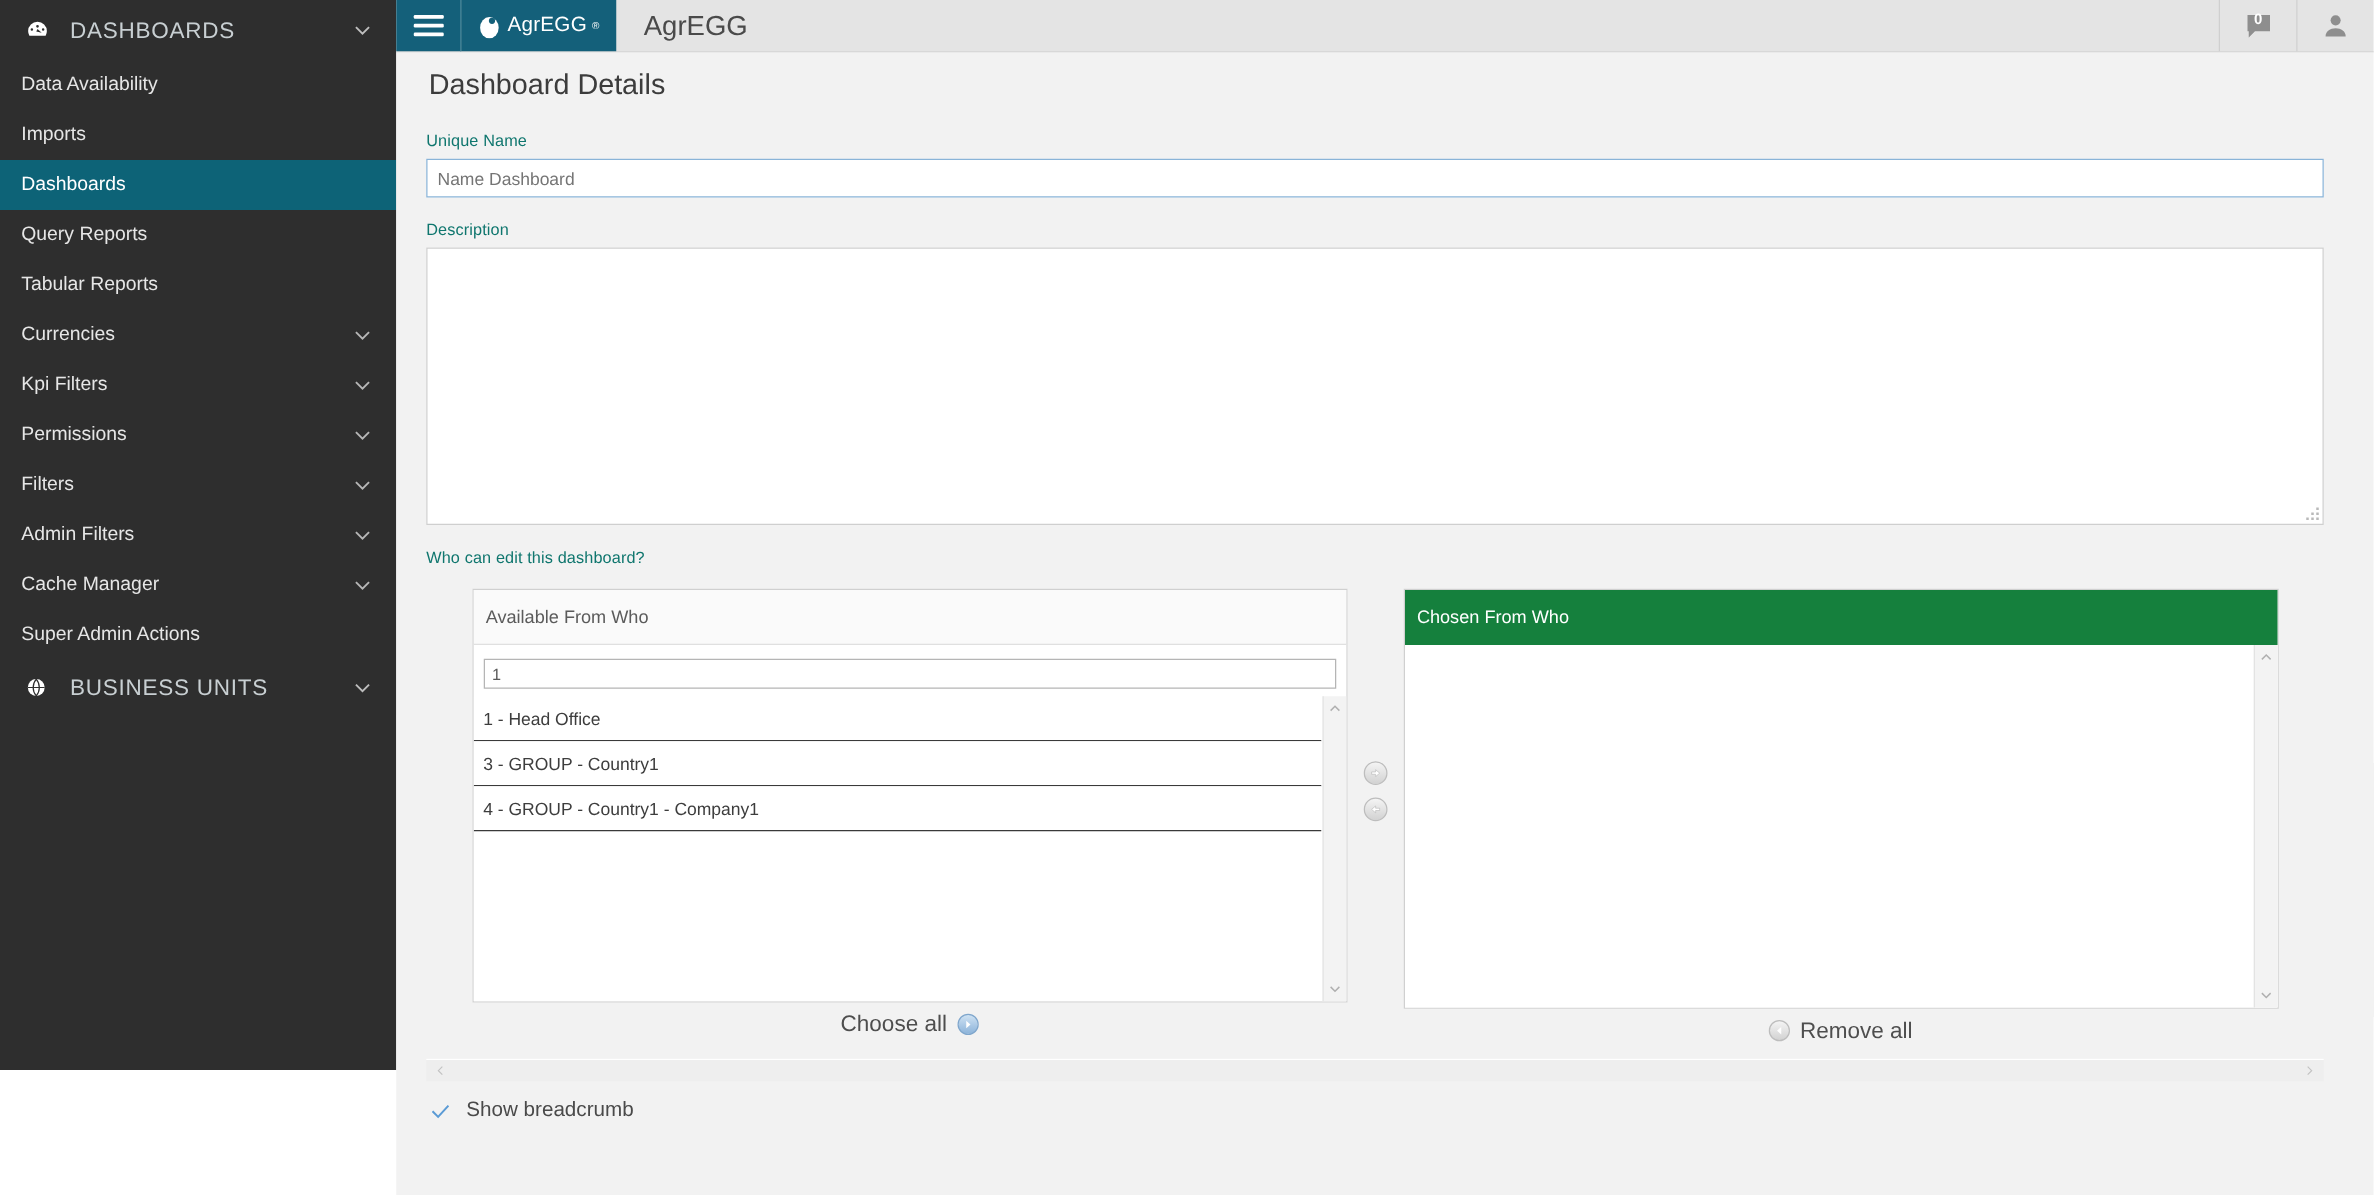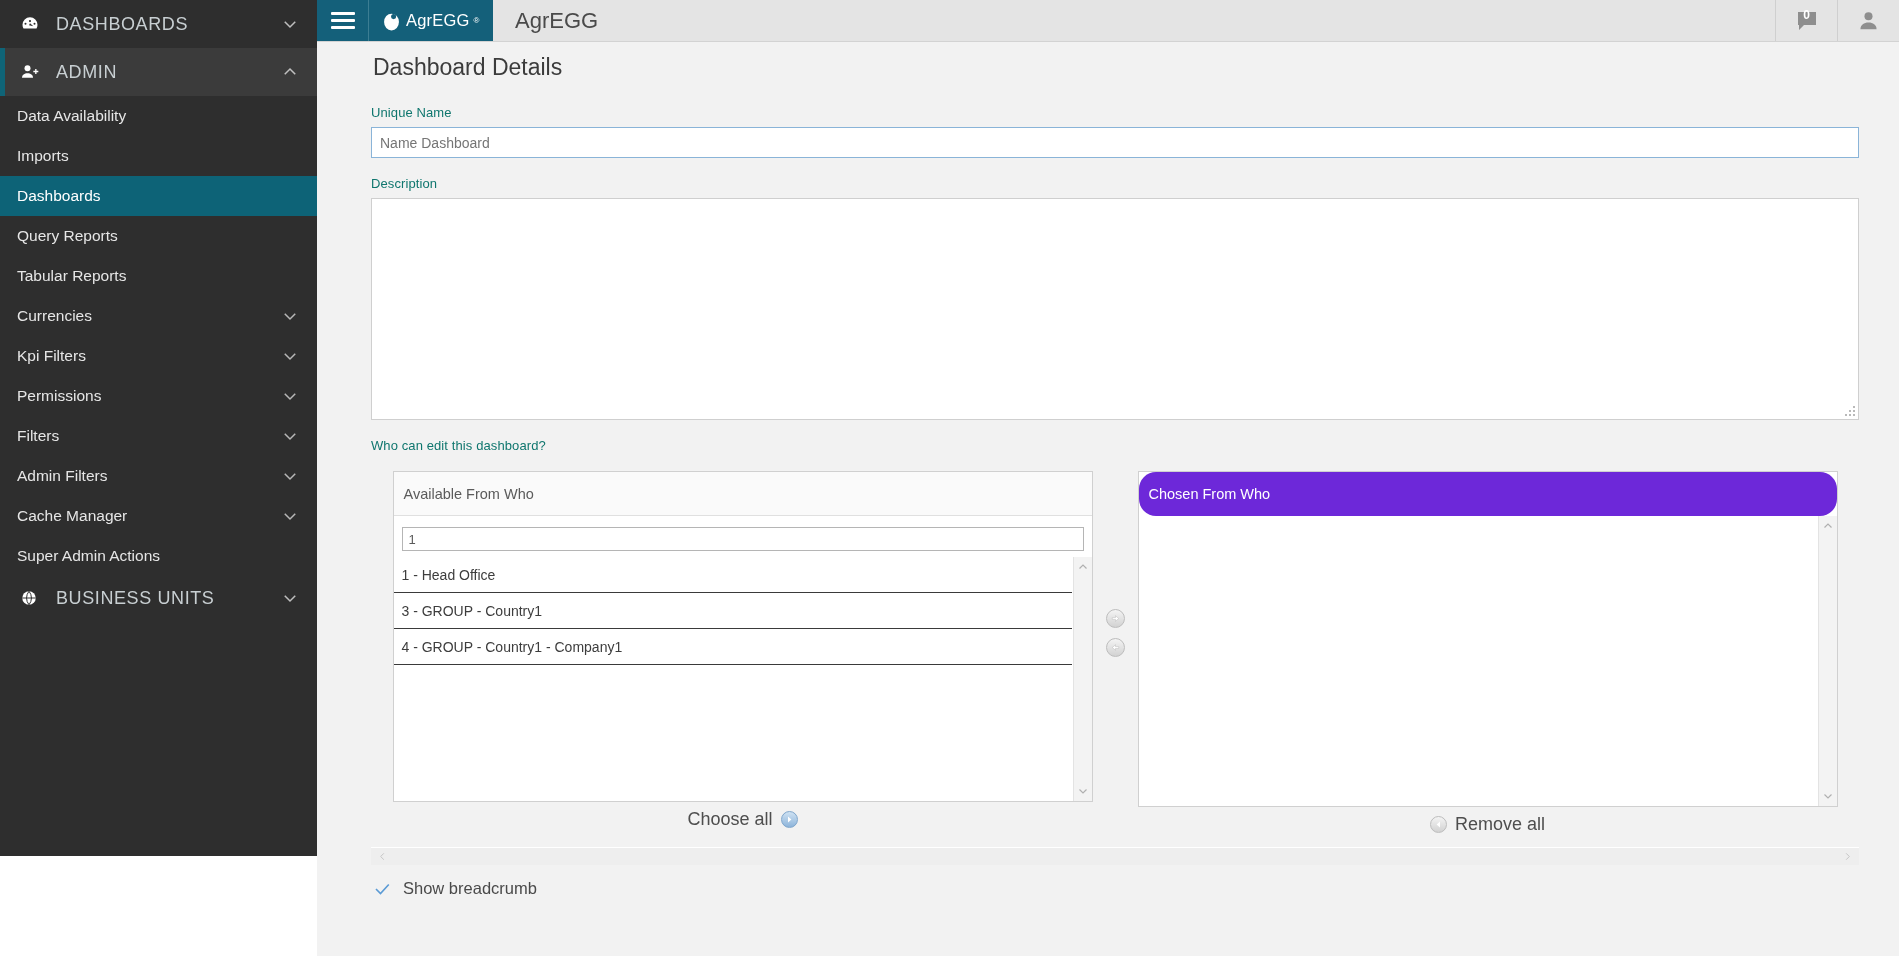--- a/index.html
+++ b/index.html
@@ -83,21 +83,21 @@
   }
   .topright { display: flex; align-items: stretch; }
   .tr-cell {
     width: 62px; display: flex; align-items: center; justify-content: center;
     border-left: 1px solid #cfcfcf;
     color: #8a8a8a;
   }
 
   .content {
     flex: 1; background: #f2f2f2;
-    padding: 0 40px 0 54px;
+    padding: 0 40px 0 24px;
     overflow: hidden; position: relative;
   }
   .page-title {
     font-size: 23px; color: #3c3c3c; font-weight: 400;
     margin: 12px 0 24px 2px;
   }
   .field-label {
     font-size: 13px; font-weight: normal; color: #0f766e;
     margin-bottom: 7px; letter-spacing: .1px;
   }
@@ -131,21 +131,21 @@
   }
   .listbox {
     border: 1px solid #d0d0d0; background: #ffffff;
   }
   .lb-head {
     height: 44px; display: flex; align-items: center;
     padding-left: 10px; font-size: 14.5px;
     background: #fafafa; color: #5b5b5b;
     border-bottom: 1px solid #e0e0e0;
   }
-  .lb-head.red { background: #6d28d9; color: #ffffff; border-bottom: none; border-radius: 17px; }
+  .lb-head.red { background: #15803d; color: #ffffff; border-bottom: none; }
   .lb-filterzone { padding: 11px 8px 6px 8px; background: #ffffff; }
   .lb-filter {
     width: 100%; height: 24px;
     border: 1px solid #b5b5b5; background: #ffffff;
     font-size: 13px; color: #5a5a5a; padding: 0 6px; outline: none;
     font-family: "Liberation Sans", sans-serif;
   }
   .lb-body { position: relative; height: 244px; background: #ffffff; }
   .lb-scrollarea { height: 244px; overflow: hidden; padding-right: 20px; }
   .lb-row {
@@ -205,33 +205,20 @@
         <svg viewBox="0 0 24 24" width="20" height="20" fill="currentColor">
           <path d="M12 4a9 9 0 0 0-9 9 9 9 0 0 0 1.2 4.5h15.6A9 9 0 0 0 21 13a9 9 0 0 0-9-9zm0 3.2a1.3 1.3 0 1 1 0 2.6 1.3 1.3 0 0 1 0-2.6zM6.6 10.4a1.2 1.2 0 1 1 0 2.4 1.2 1.2 0 0 1 0-2.4zm10.8 0a1.2 1.2 0 1 1 0 2.4 1.2 1.2 0 0 1 0-2.4zM12 11l4 3.6-5.2-1.2z"></path>
         </svg>
       </span>
       <span class="glabel">DASHBOARDS</span>
       <svg class="chev" viewBox="0 0 24 24" fill="none" stroke="#d8d8d8" stroke-width="2">
           <path d="M5 9l7 7 7-7"></path>
         </svg>
     </div>
 
-    <div class="nav-group-head active">
-      <span class="gicon">
-        <svg viewBox="0 0 24 24" width="20" height="20" fill="currentColor">
-          <circle cx="9" cy="7.5" r="3.6"></circle>
-          <path d="M2.4 19c0-3.4 3-5.4 6.6-5.4s6.6 2 6.6 5.4z"></path>
-          <path d="M18.2 8.4h1.6v2.2H22v1.6h-2.2v2.2h-1.6v-2.2H16v-1.6h2.2z"></path>
-        </svg>
-      </span>
-      <span class="glabel">ADMIN</span>
-      <svg class="chev" viewBox="0 0 24 24" fill="none" stroke="#d8d8d8" stroke-width="2">
-          <path d="M5 15l7-7 7 7"></path>
-        </svg>
-    </div>
 
     <div class="nav-item">
       <span class="nlabel">Data Availability</span>
     </div>
     <div class="nav-item">
       <span class="nlabel">Imports</span>
     </div>
     <div class="nav-item selected">
       <span class="nlabel">Dashboards</span>
     </div>

